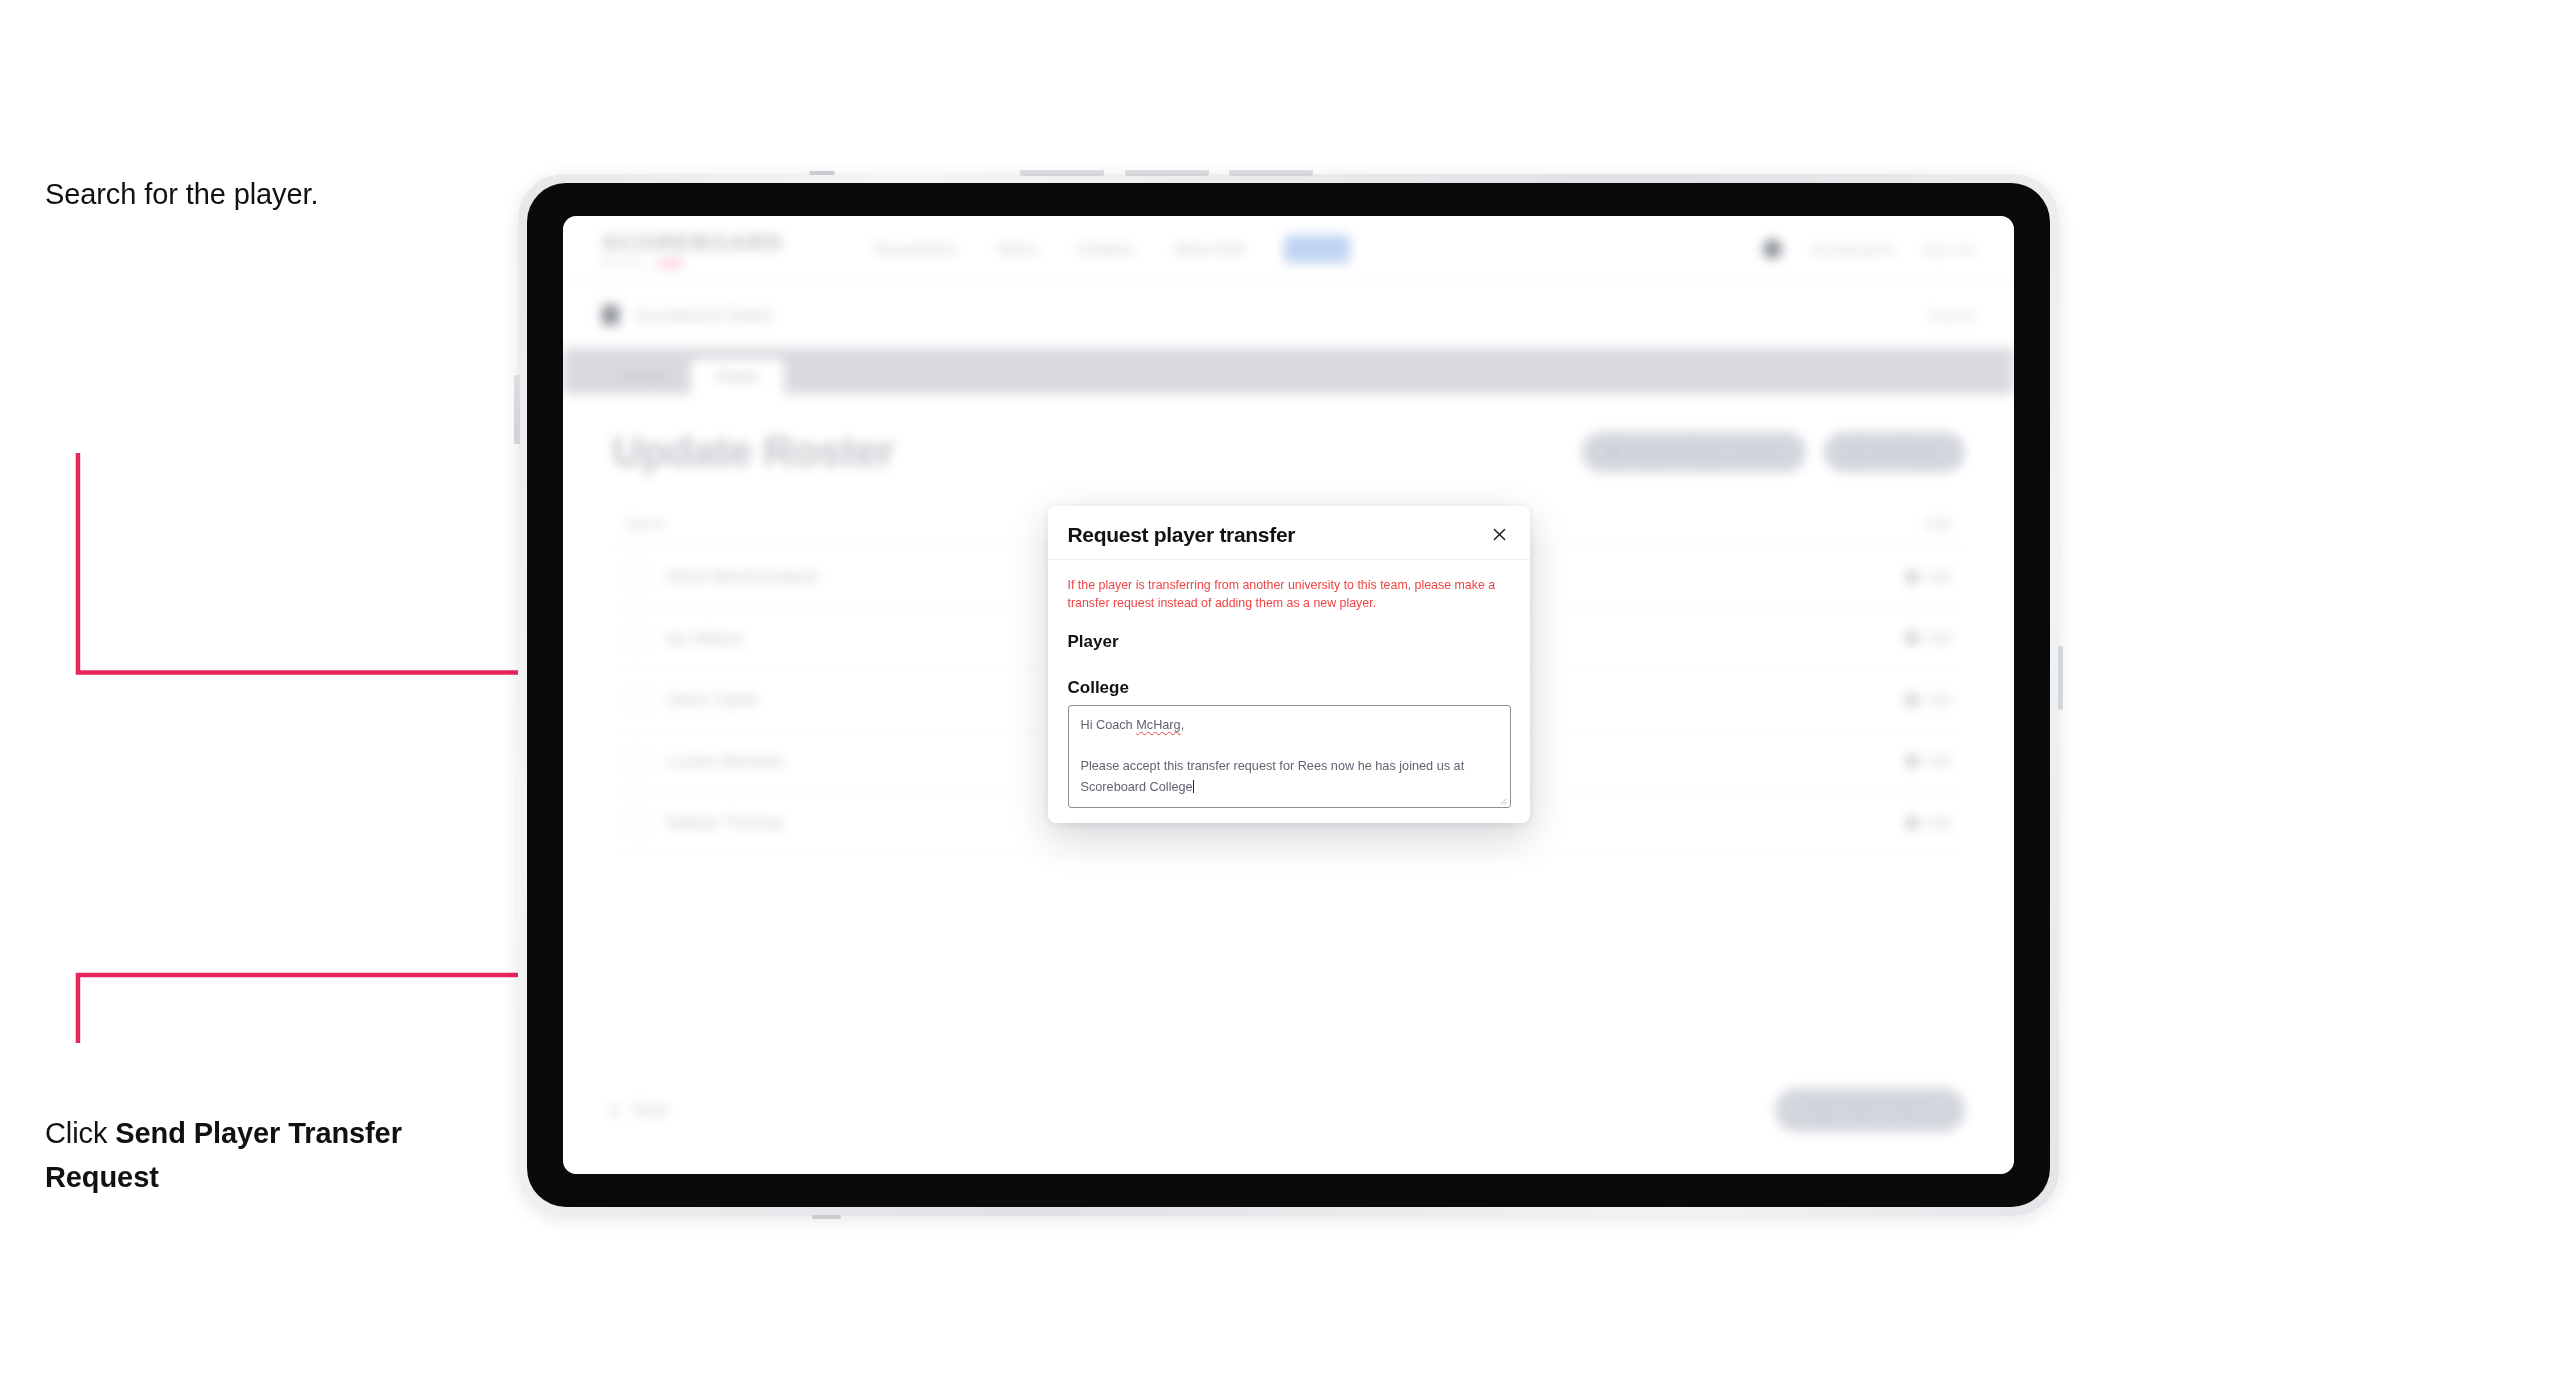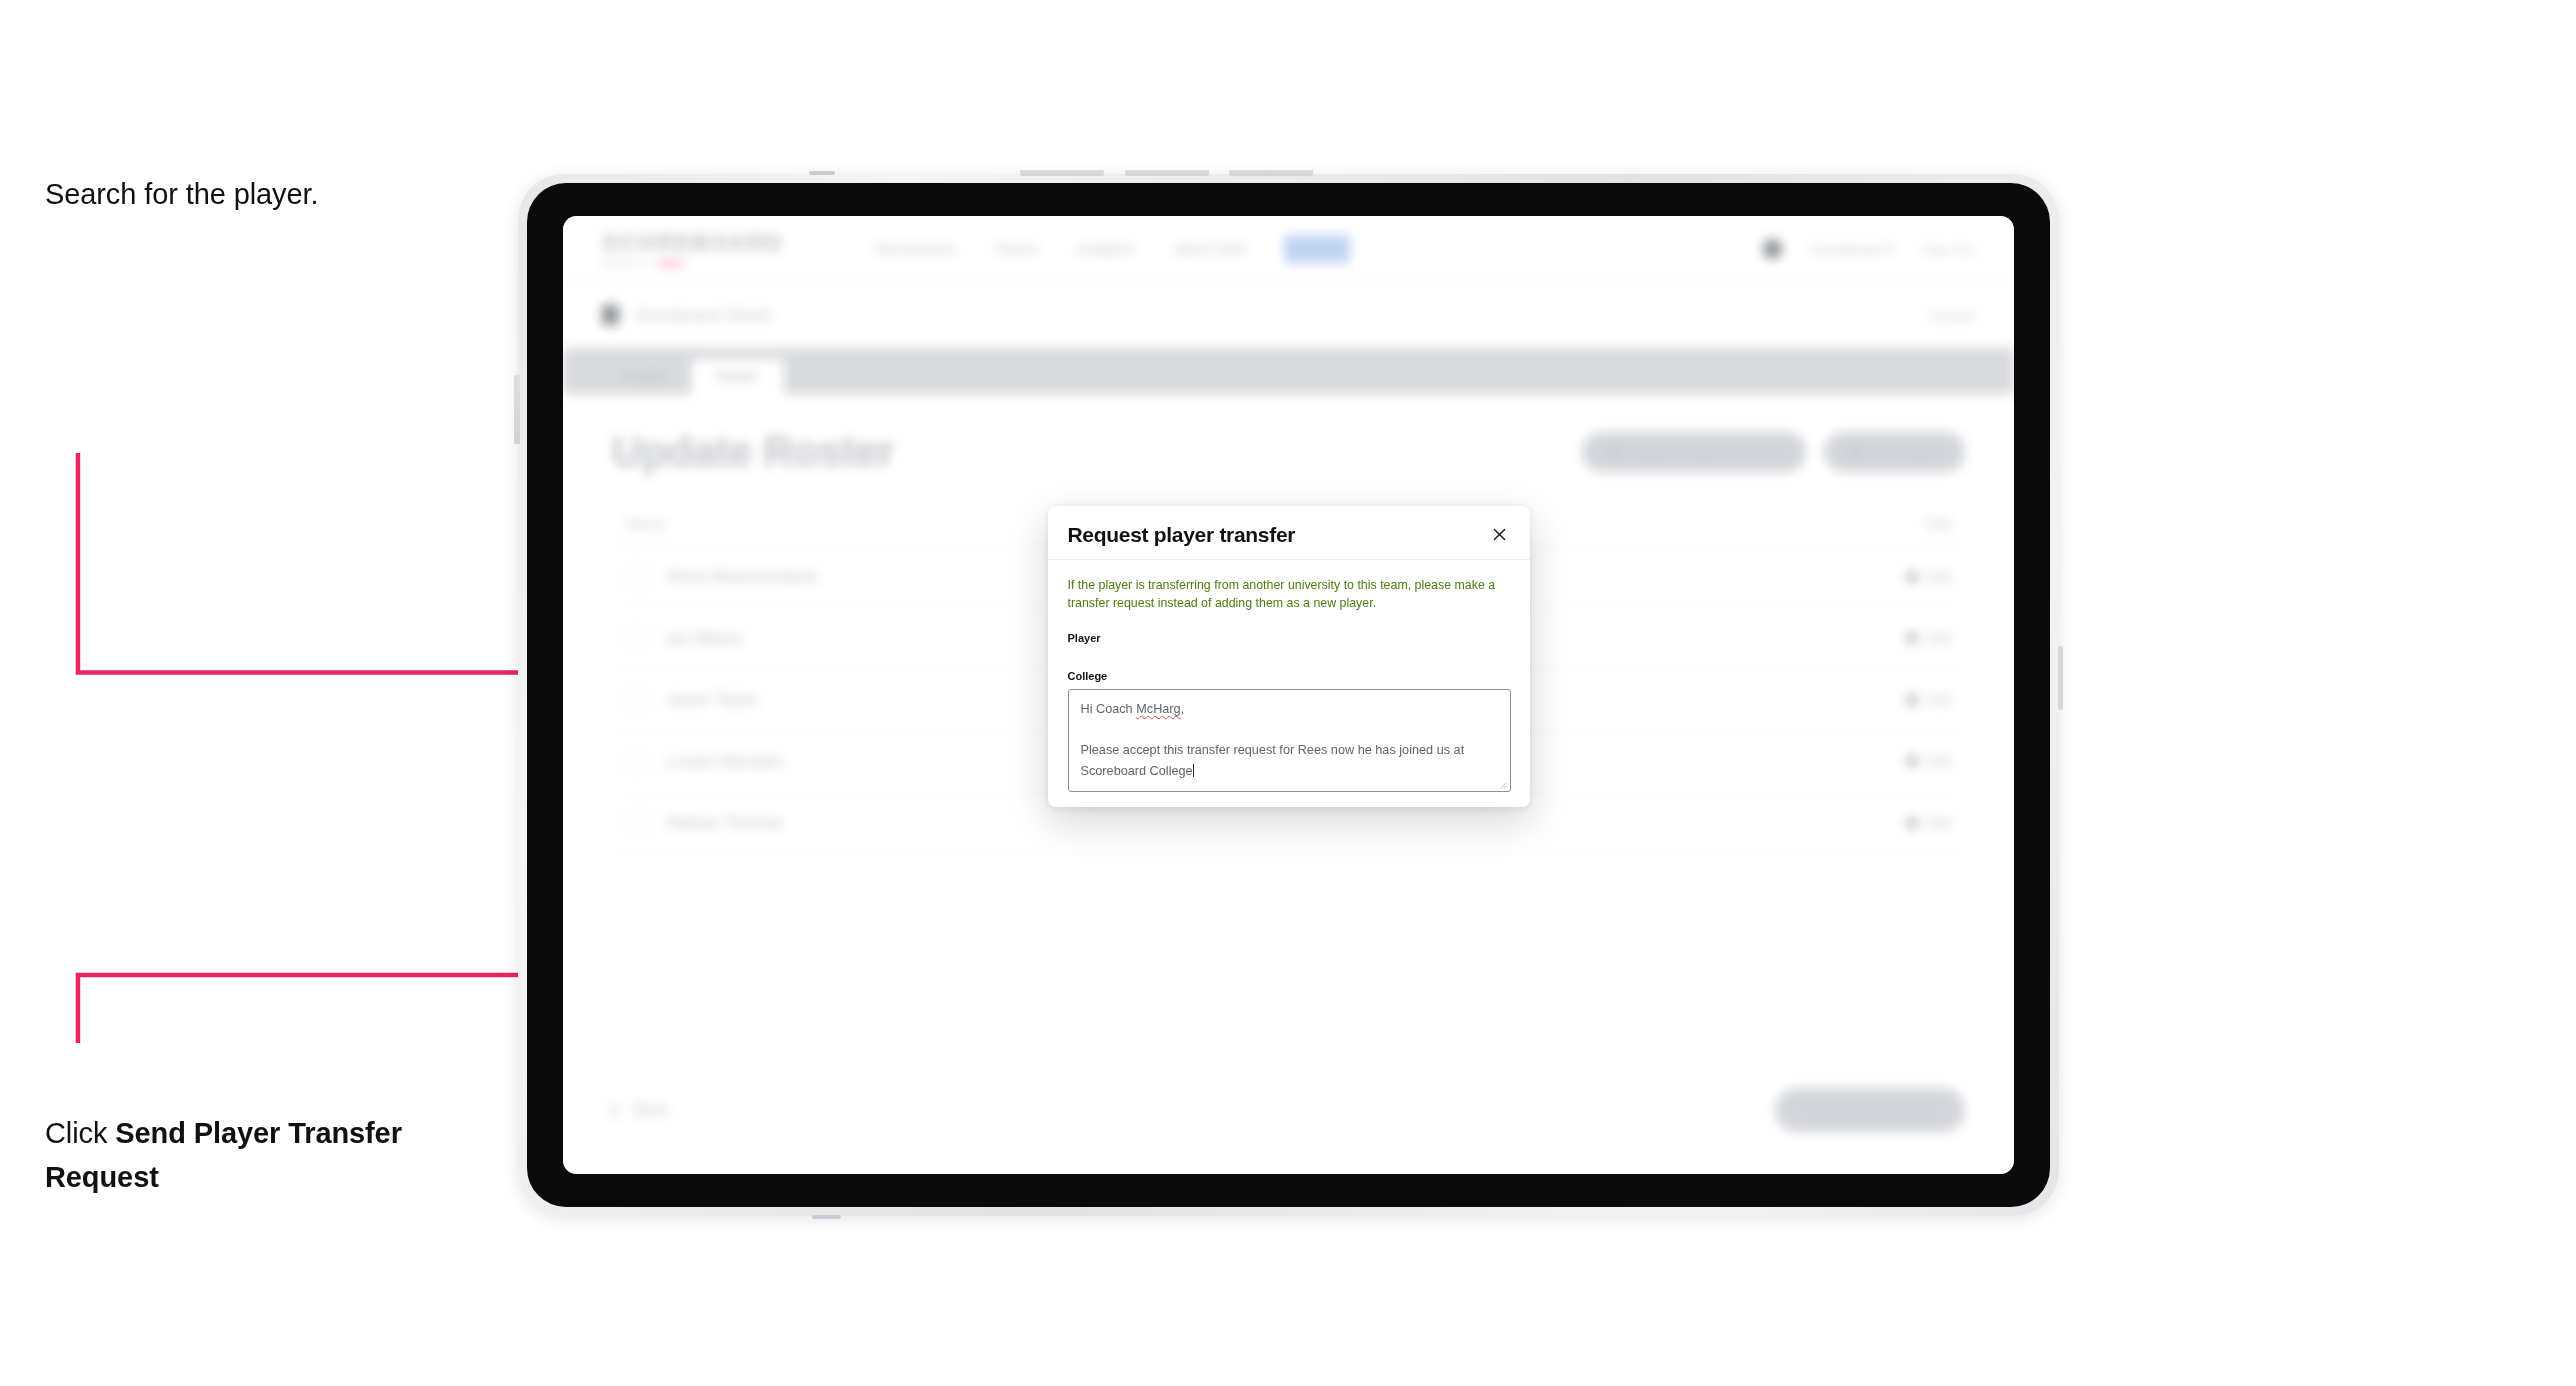--- a/index.html
+++ b/index.html
@@ -222,24 +222,24 @@
   .modal-title {
     font-size: 21px; font-weight: 700; color: #101214; letter-spacing: -0.3px;
   }
   .modal-close {
     margin-left: auto; width: 22.5px; height: 22.5px;
     display:flex; align-items:center; justify-content:center; cursor: pointer;
   }
   .modal-close svg { display: block; }
   .modal-body { padding: 16.5px 19.5px 15px 19.5px; }
   .modal-desc {
-    font-size: 12.4px; line-height: 1.48; color: #4d7c0f; margin: 0 0 19.5px 0;
+    font-size: 12.4px; line-height: 1.48; color: #ef4444; margin: 0 0 19.5px 0;
   }
   .field-label {
-    font-size: 11px; font-weight: 700; color: #101214;
+    font-size: 17px; font-weight: 700; color: #101214;
     margin: 0 0 7.5px 0; display: block;
   }
   .player-input {
     width: 100%; box-sizing: border-box;
     background: #f0f1f3; border: 0.7px solid #e2e4e8;
     border-radius: 5.2px; padding: 10.5px 12.7px;
     font-size: 13.5px; color: #5f6470;
     font-family: "Liberation Sans", sans-serif;
   }
   .field-gap { height: 18px; }

